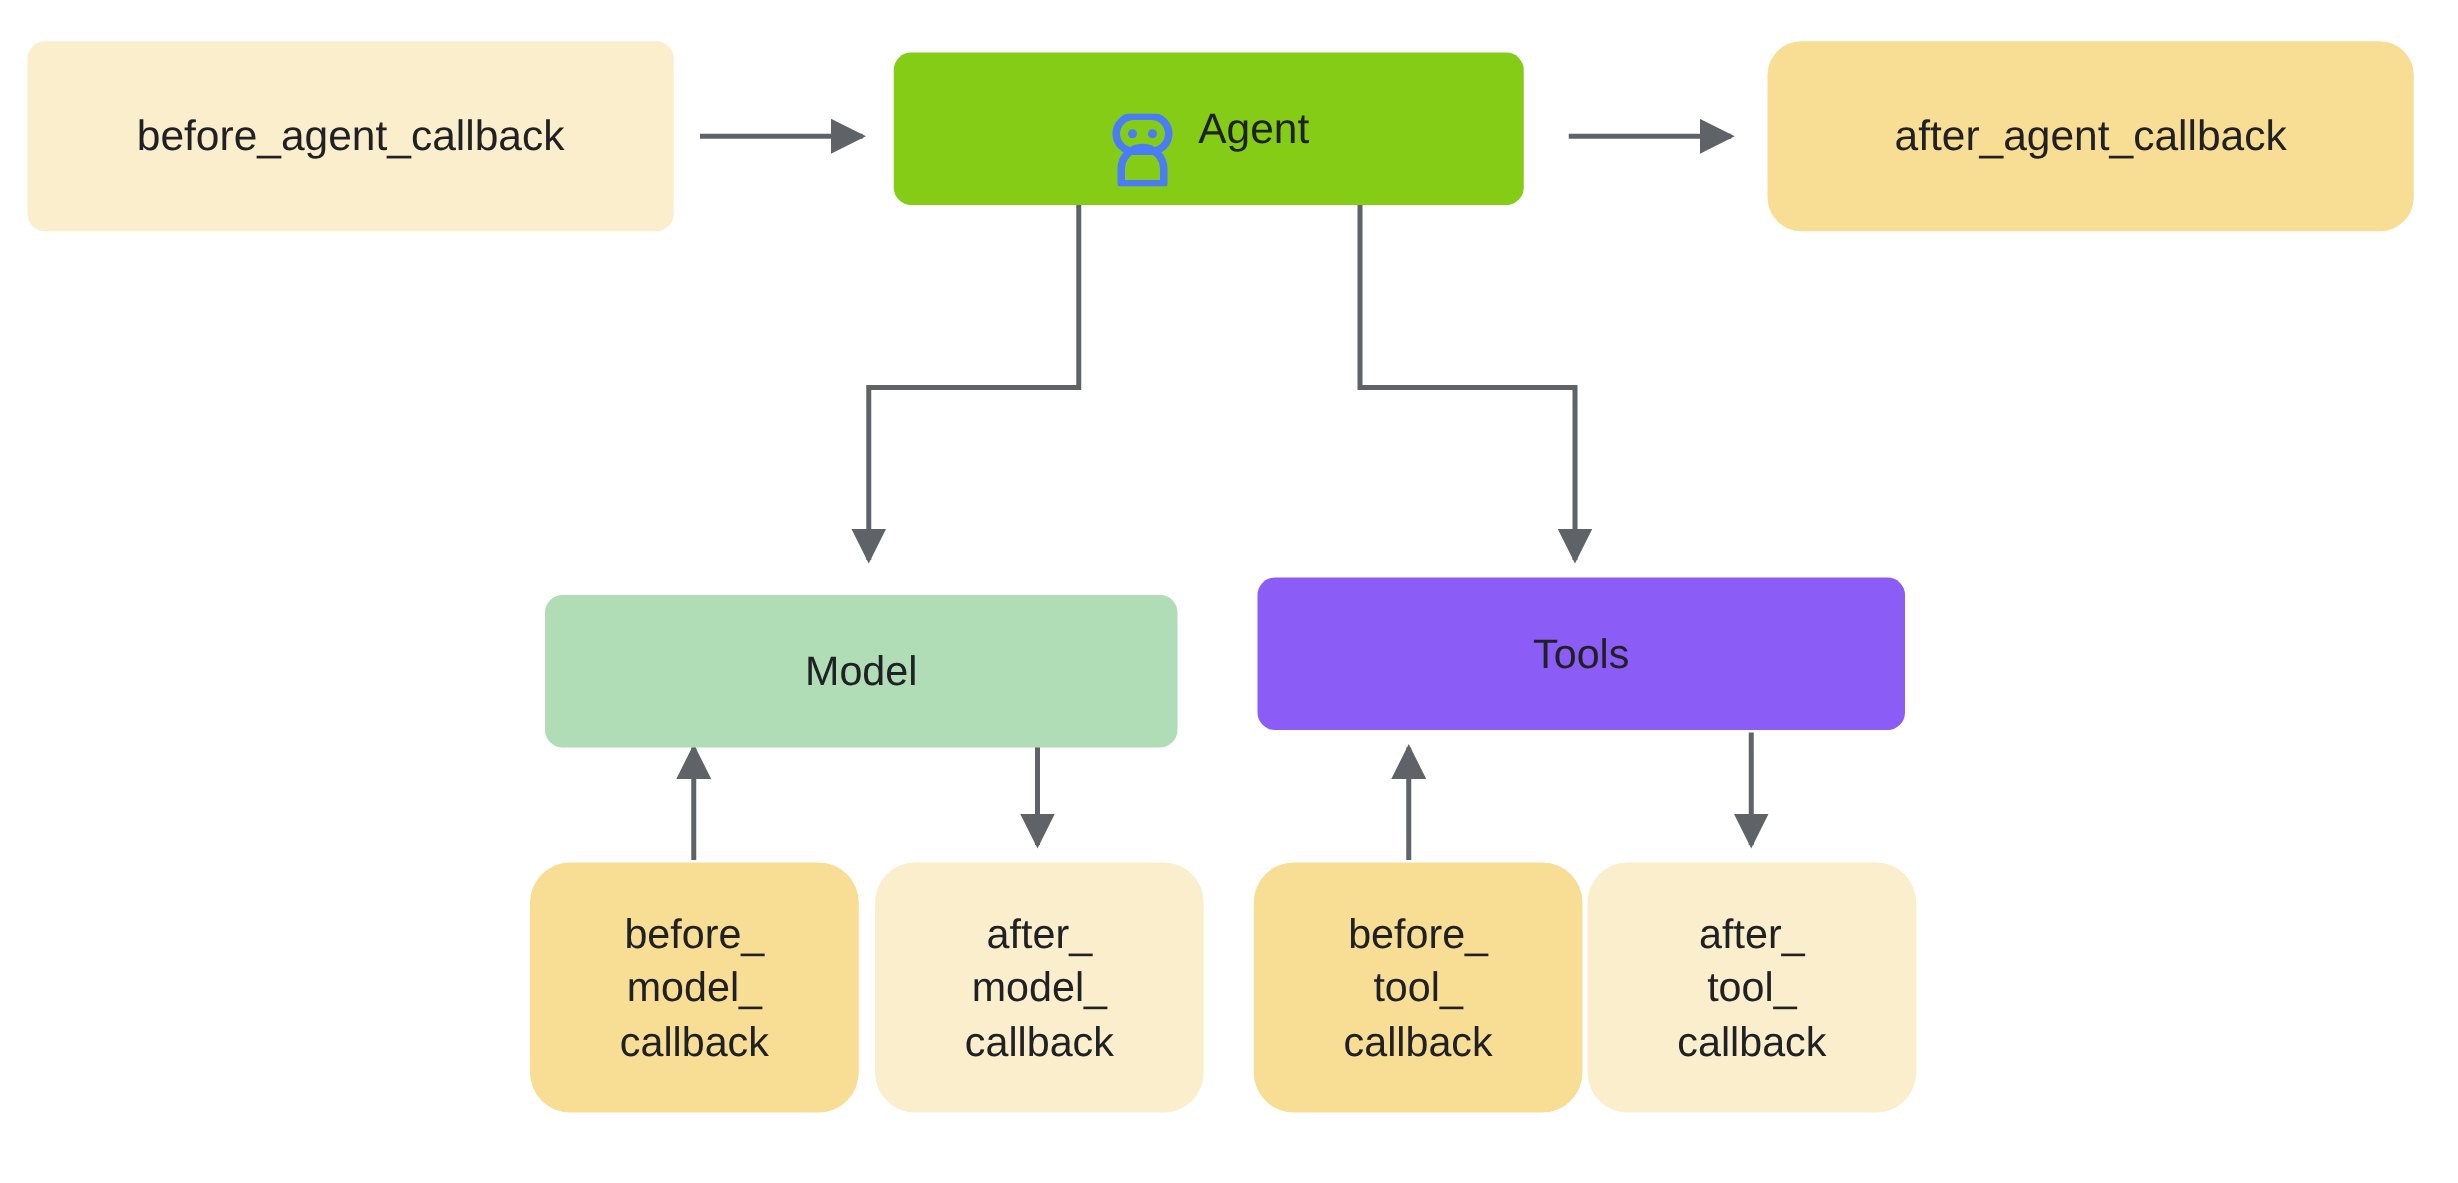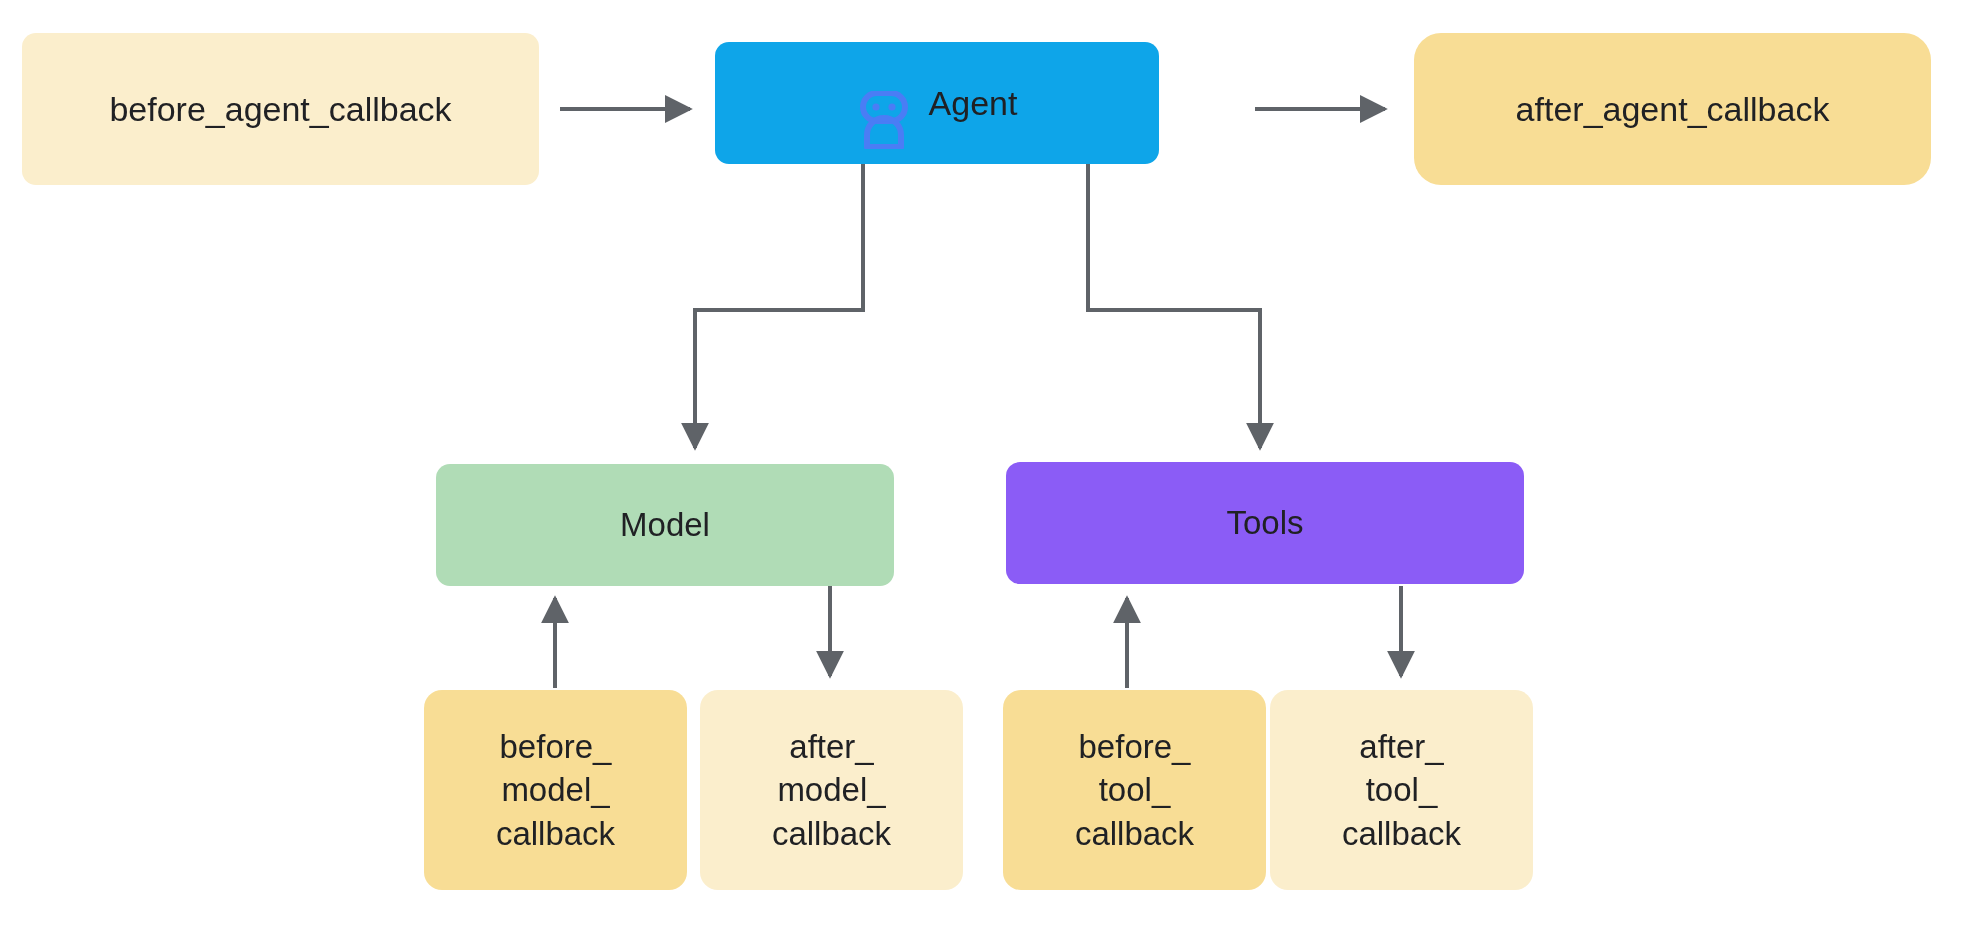--- a/index.html
+++ b/index.html
@@ -35,21 +35,21 @@
     justify-content: center;
     border-radius: 14px;
     color: #202124;
     text-align: center;
     line-height: 1.32;
     white-space: pre-line;
     user-select: none;
   }
   .node-wide   { font-size: 34px; }
   .node-mid    { font-size: 33px; }
-  .node-small  { font-size: 33px; border-radius: 18px; }
+  .node-small  { font-size: 33px; border-radius: 32px; }
   .agent-inner {
     display: flex;
     align-items: center;
     justify-content: center;
     gap: 18px;
   }
   .agent-label { font-size: 34px; color: #202124; }
   .robot-icon { display: block; }
 </style>
 </head>
@@ -94,39 +94,39 @@
 
     <g>
       <path d="M 1401 586 L 1401 676" stroke="#5f6368" stroke-width="4" fill="none" marker-end="url(#arrow-end)"></path>
     </g>
   </svg>
 
   <div class="node node-wide" style="left:22px; top:33px; width:517px; height:152px; background:#fbeecc;">
     <span>before_agent_callback</span>
   </div>
 
-  <div class="node node-wide" style="left:715px; top:42px; width:444px; height:122px; background:#0ea5e9;">
+  <div class="node node-wide" style="left:715px; top:42px; width:504px; height:122px; background:#84cc16;">
     <span class="agent-inner">
       <span class="robot-icon">
         <svg width="54" height="58" viewBox="0 0 54 58" xmlns="http://www.w3.org/2000/svg">
           <rect x="6" y="2" width="42" height="28" rx="14" ry="14" fill="none" stroke="#4a7df5" stroke-width="6"></rect>
           <circle cx="19" cy="16" r="3.6" fill="#4a7df5"></circle>
           <circle cx="35" cy="16" r="3.6" fill="#4a7df5"></circle>
           <path d="M 10 56 L 10 44 a 17 17 0 0 1 34 0 L 44 56 Z" fill="none" stroke="#4a7df5" stroke-width="6" stroke-linejoin="round"></path>
         </svg>
       </span>
       <span class="agent-label">Agent</span>
     </span>
   </div>
 
   <div class="node node-wide" style="left:1414px; top:33px; width:517px; height:152px; background:#f8dd95;border-radius:27px;">
     <span>after_agent_callback</span>
   </div>
 
-  <div class="node node-mid" style="left:436px; top:464px; width:458px; height:122px; background:#b0dcb6;">
+  <div class="node node-mid" style="left:436px; top:476px; width:506px; height:122px; background:#b0dcb6;">
     <span>Model</span>
   </div>
 
   <div class="node node-mid" style="left:1006px; top:462px; width:518px; height:122px; background:#8b5cf6;">
     <span>Tools</span>
   </div>
 
   <div class="node node-small" style="left:424px; top:690px; width:263px; height:200px; background:#f8dd95;">
     <span>before_
 model_

